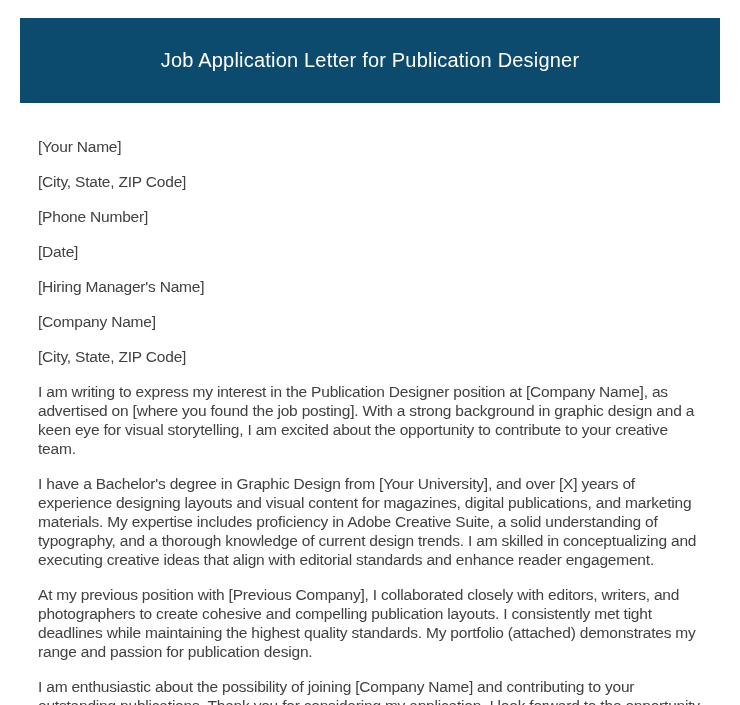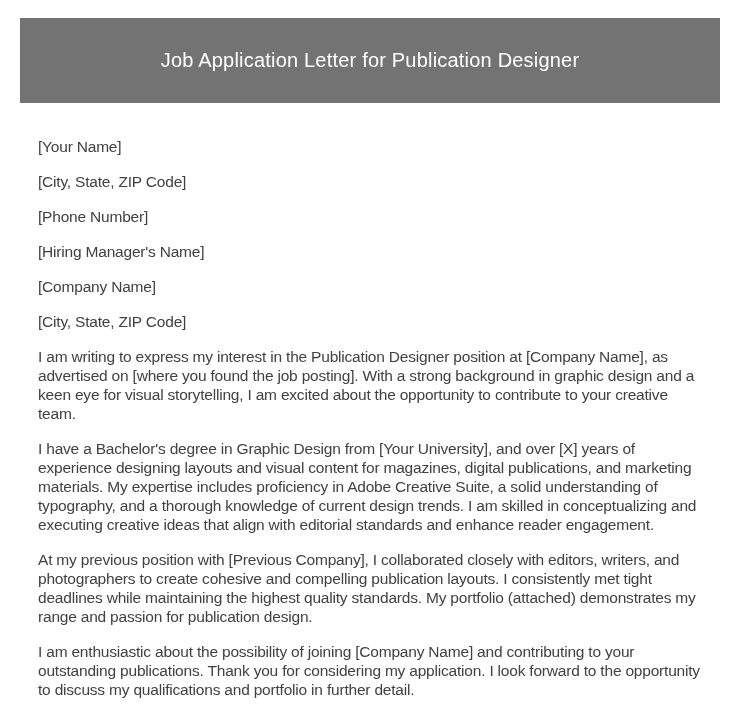--- a/index.html
+++ b/index.html
@@ -35,28 +35,29 @@
   .letter .line, .letter p {
     margin: 16px;
     font-weight: 400;
   }
 </style>
 </head>
 <body>
 
 <div class="page" style="background: rgb(255, 255, 255);">
 
-  <header class="banner" style="background: #737373; color: rgb(255, 255, 255);">
+  <header class="banner" style="background: #0c4a6e; color: rgb(255, 255, 255);">
     <h1>Job Application Letter for Publication Designer</h1>
   </header>
 
   <main class="letter" style="color: rgb(65, 65, 65);">
     <div class="line">[Your Name]</div>
     <div class="line">[City, State, ZIP Code]</div>
     <div class="line">[Phone Number]</div>
+    <div class="line">[Date]</div>
     <div class="line">[Hiring Manager's Name]</div>
     <div class="line">[Company Name]</div>
     <div class="line">[City, State, ZIP Code]</div>
 
     <p>I am writing to express my interest in the Publication Designer position at [Company Name], as advertised on [where you found the job posting]. With a strong background in graphic design and a keen eye for visual storytelling, I am excited about the opportunity to contribute to your creative team.</p>
     <p>I have a Bachelor's degree in Graphic Design from [Your University], and over [X] years of experience designing layouts and visual content for magazines, digital publications, and marketing materials. My expertise includes proficiency in Adobe Creative Suite, a solid understanding of typography, and a thorough knowledge of current design trends. I am skilled in conceptualizing and executing creative ideas that align with editorial standards and enhance reader engagement.</p>
     <p>At my previous position with [Previous Company], I collaborated closely with editors, writers, and photographers to create cohesive and compelling publication layouts. I consistently met tight deadlines while maintaining the highest quality standards. My portfolio (attached) demonstrates my range and passion for publication design.</p>
     <p>I am enthusiastic about the possibility of joining [Company Name] and contributing to your outstanding publications. Thank you for considering my application. I look forward to the opportunity to discuss my qualifications and portfolio in further detail.</p>
     <p>[Your Name]</p>
   </main>

